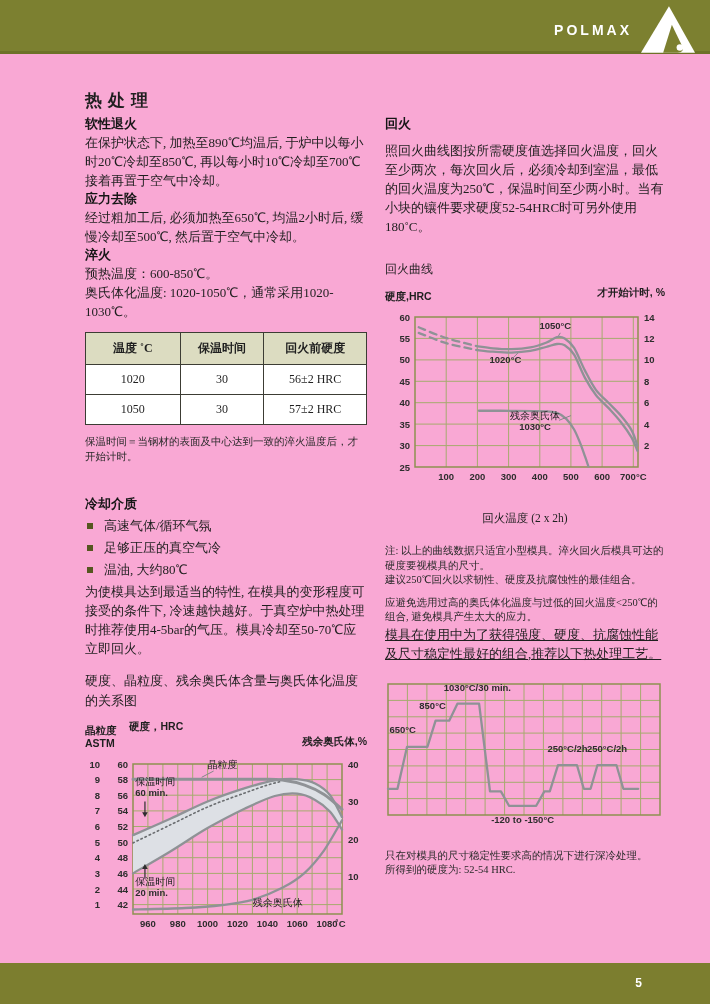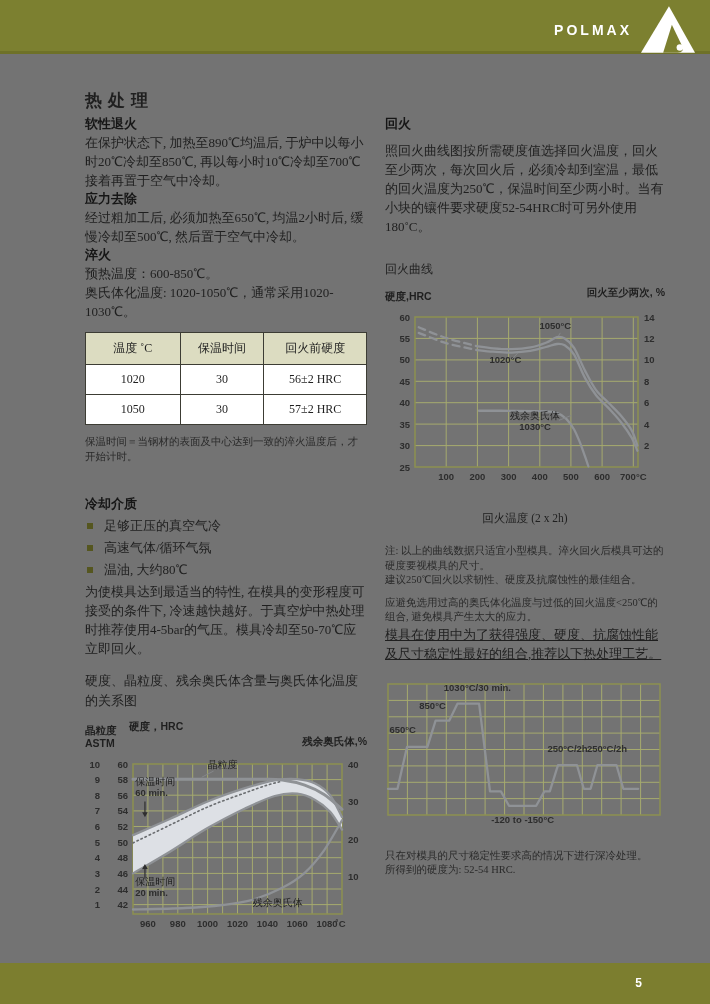--- a/index.html
+++ b/index.html
@@ -1,16 +1,16 @@
 <!DOCTYPE html>
 <html><head>
 <meta charset="utf-8">
 <style>
   html,body{margin:0;padding:0;background:#e8e8e8;}
-  .page{position:relative;width:710px;height:1004px;background:#737373;margin:0 auto;overflow:hidden;
+  .page{position:relative;width:710px;height:1004px;background:#f9a8d4;margin:0 auto;overflow:hidden;
         font-family:"Liberation Serif",serif;color:#1f1f1f;}
   
   .topbar{position:absolute;top:0;left:0;width:710px;height:51px;background:#7c8030;border-bottom:3px solid #6e7128;}
   .brand{position:absolute;top:22px;right:78px;color:#ffffff;font-family:"Liberation Sans",sans-serif;
          font-weight:bold;font-size:14px;letter-spacing:3px;}
   .logo{position:absolute;top:4px;right:14px;}
   .bottombar{position:absolute;bottom:0;left:0;width:710px;height:41px;background:#7c7e2f;}
   .pagenum{position:absolute;top:13px;right:68px;color:#ffffff;font-family:"Liberation Sans",sans-serif;
            font-weight:bold;font-size:12px;}
   
@@ -18,21 +18,21 @@
   
   .col{position:absolute;top:115px;font-size:13px;line-height:19px;}
   .col-left{left:85px;width:282px;}
   .col-right{left:385px;width:280px;}
   h3.sec{font-family:"Liberation Sans",sans-serif;font-size:13px;font-weight:bold;margin:0;line-height:18px;color:#161616;}
   p.body{margin:0 0 0 0;}
   .qline{margin:0;}
   
   table.spec{border-collapse:collapse;width:282px;margin:11px 0 10px 0;font-size:12px;}
   table.spec th,table.spec td{border:1.4px solid #3c3c34;text-align:center;padding:0;}
-  table.spec th{background:#dcdcc1;height:31px;font-weight:normal;margin-left:44px;}
+  table.spec th{background:#dcdcc1;height:31px;font-weight:bold;margin-left:44px;}
   table.spec td{height:29px;background:#ffffff;}
   .smallnote{font-size:10.5px;line-height:14.5px;margin:0;color:#2a2a2a;}
   .gap8{height:8px;}.gap4{height:4px;}
   
   ul.bullets{list-style:none;margin:3px 0 2px 0;padding:0;}
   ul.bullets li{position:relative;padding-left:19px;margin:0 0 2px 0;line-height:20px;}
   ul.bullets li .sq{position:absolute;left:2px;top:7px;width:6px;height:6px;background:#55561f;}
   .chart-caption{line-height:20px;}
   
   .chartblock{margin-top:6px;}
@@ -99,22 +99,22 @@
         </tr>
       </tbody>
     </table>
 
     <p class="smallnote">保温时间＝当钢材的表面及中心达到一致的淬火温度后，才开始计时。</p>
     <div class="gap4"></div>
 
     <div style="height:27px"></div>
     <h3 class="sec">冷却介质</h3>
     <ul class="bullets">
+      <li><span class="sq"></span><span>高速气体/循环气氛</span></li>
       <li><span class="sq"></span><span>足够正压的真空气冷</span></li>
-      <li><span class="sq"></span><span>高速气体/循环气氛</span></li>
       <li><span class="sq"></span><span>温油, 大约80℃</span></li>
     </ul>
     <p class="body">为使模具达到最适当的特性, 在模具的变形程度可接受的条件下, 冷速越快越好。于真空炉中热处理时推荐使用4-5bar的气压。模具冷却至50-70℃应立即回火。</p>
 
     <p class="chart-caption">硬度、晶粒度、残余奥氏体含量与奥氏体化温度的关系图</p>
 
     <div class="chartblock">
       <div class="axis-head">
         <span class="ah-left">
           <span class="cn">晶粒度</span><br>
@@ -206,21 +206,21 @@
     <h3 class="sec">回火</h3>
     <div class="gap8"></div>
     <p class="body">照回火曲线图按所需硬度值选择回火温度，回火至少两次，每次回火后，必须冷却到室温，最低的回火温度为250℃，保温时间至少两小时。当有小块的镶件要求硬度52-54HRC时可另外使用180˚C。</p>
 
     <div style="height:24px"></div>
     <div style="font-size:12px;">回火曲线</div>
 
     <div class="chartblock">
       <div class="axis-head" style="height:18px">
         <span class="ah-left cn" style="top:auto;bottom:1px">硬度,HRC</span>
-        <span class="ah-right cn">回火至少两次, %</span>
+        <span class="ah-right cn">才开始计时, %</span>
       </div>
       <svg width="280" height="196" viewBox="0 0 280 196">
           <line x1="61.2" x2="61.2" y1="14" y2="164" stroke="#a6aa6e" stroke-width="1"></line>
           <line x1="92.4" x2="92.4" y1="14" y2="164" stroke="#a6aa6e" stroke-width="1"></line>
           <line x1="123.6" x2="123.6" y1="14" y2="164" stroke="#a6aa6e" stroke-width="1"></line>
           <line x1="154.8" x2="154.8" y1="14" y2="164" stroke="#a6aa6e" stroke-width="1"></line>
           <line x1="185.9" x2="185.9" y1="14" y2="164" stroke="#a6aa6e" stroke-width="1"></line>
           <line x1="217.1" x2="217.1" y1="14" y2="164" stroke="#a6aa6e" stroke-width="1"></line>
           <line x1="248.3" x2="248.3" y1="14" y2="164" stroke="#a6aa6e" stroke-width="1"></line>
           <line x1="30" x2="253" y1="142.6" y2="142.6" stroke="#a6aa6e" stroke-width="1"></line>

